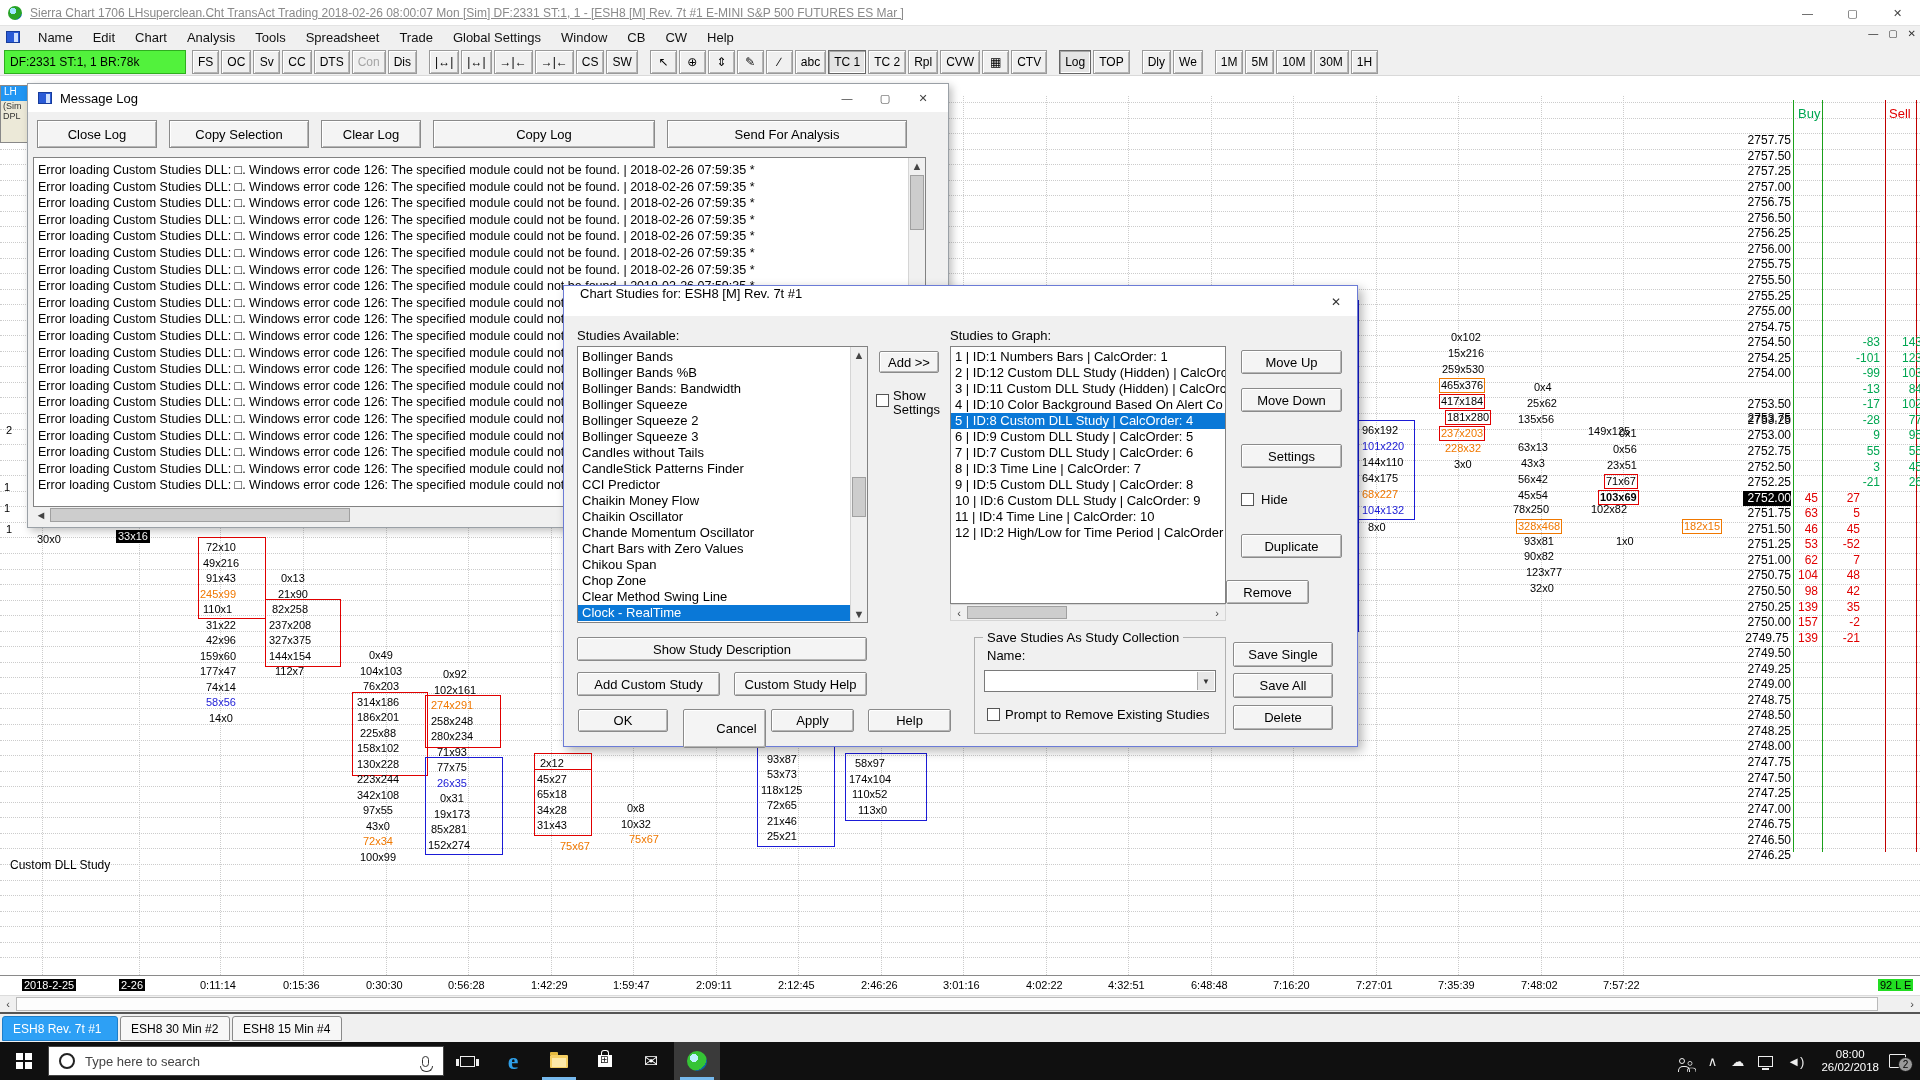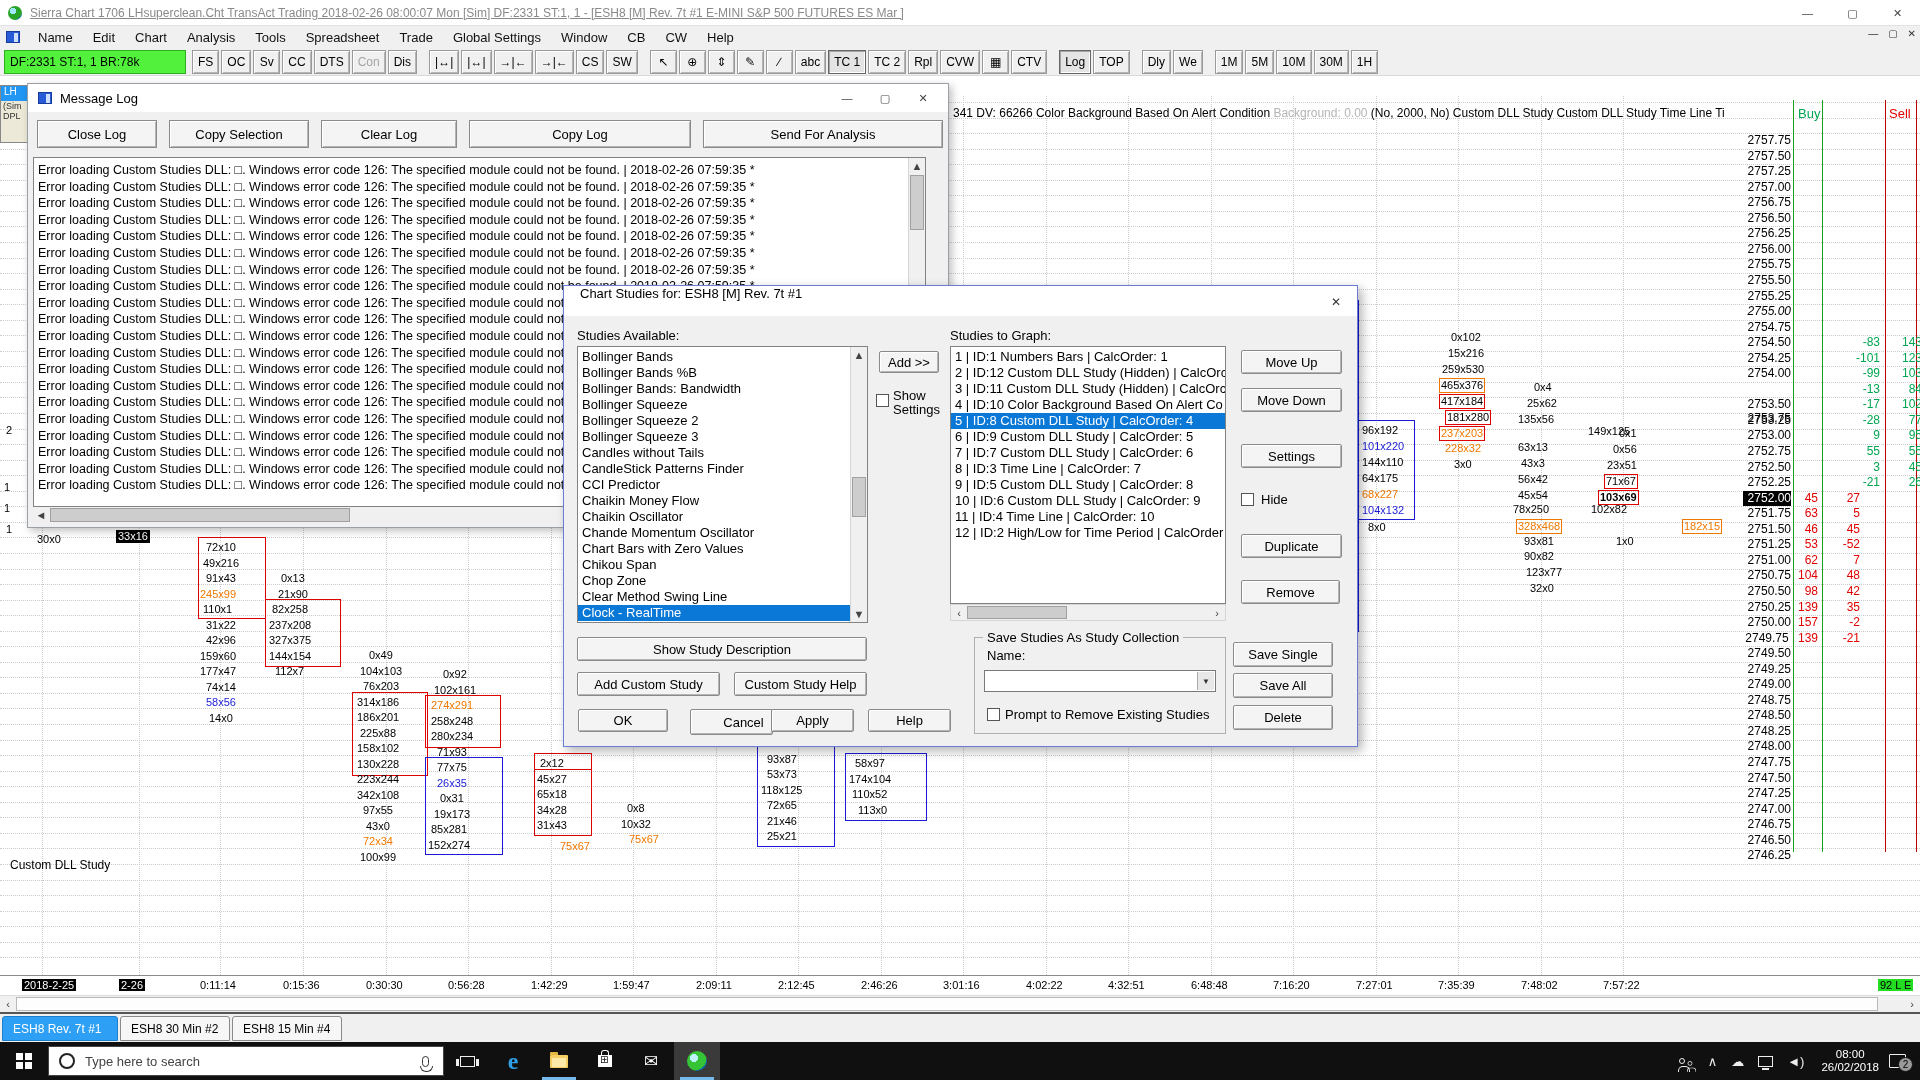--- a/index.html
+++ b/index.html
@@ -300,21 +300,20 @@
         <div class="vgrid" style="left: 963px;"></div>
         <div class="vgrid" style="left: 1046px;"></div>
         <div class="vgrid" style="left: 1128px;"></div>
         <div class="vgrid" style="left: 1211px;"></div>
         <div class="vgrid" style="left: 1293px;"></div>
         <div class="vgrid" style="left: 1376px;"></div>
         <div class="vgrid" style="left: 1458px;"></div>
         <div class="vgrid" style="left: 1541px;"></div>
         <div class="vgrid" style="left: 1623px;"></div>
       </div>
-    <div id="chart-header"><span>341 DV: 66266  Color Background Based On Alert Condition  </span><span class="muted">Background: 0.00</span><span>  (No, 2000, No)  Custom DLL Study  Custom DLL Study  Time Line  Ti</span></div>
     <div id="footprint">
         <div class="fp-box" style="left: 198px; top: 461px; width: 68px; height: 82px; border-color: rgb(224, 0, 0);"></div>
         <div class="fp-box" style="left: 265px; top: 523px; width: 76px; height: 68px; border-color: rgb(224, 0, 0);"></div>
         <div class="fp-box" style="left: 352px; top: 616px; width: 76px; height: 84px; border-color: rgb(224, 0, 0);"></div>
         <div class="fp-box" style="left: 425px; top: 619px; width: 76px; height: 53px; border-color: rgb(224, 0, 0);"></div>
         <div class="fp-box" style="left: 425px; top: 681px; width: 78px; height: 98px; border-color: rgb(27, 27, 214);"></div>
         <div class="fp-box" style="left: 534px; top: 677px; width: 58px; height: 17px; border-color: rgb(224, 0, 0);"></div>
         <div class="fp-box" style="left: 534px; top: 693px; width: 58px; height: 67px; border-color: rgb(224, 0, 0);"></div>
         <div class="fp-box" style="left: 757px; top: 657px; width: 78px; height: 114px; border-color: rgb(27, 27, 214);"></div>
         <div class="fp-box" style="left: 845px; top: 677px; width: 82px; height: 68px; border-color: rgb(27, 27, 214);"></div>
@@ -543,21 +542,21 @@
       <span>Message Log</span>
       <div class="win-controls" style="position:absolute; right:6px; top:2px;">
         <div class="win-ctl">—</div>
         <div class="win-ctl">▢</div>
         <div class="win-ctl">✕</div>
       </div>
     </div>
     <div id="msglog-buttons">
         <div class="ml-btn" style="width: 120px;">Close Log</div>
         <div class="ml-btn" style="width: 140px;">Copy Selection</div>
-        <div class="ml-btn" style="width: 136px;">Clear Log</div>
+        <div class="ml-btn" style="width: 100px;">Clear Log</div>
         <div class="ml-btn" style="width: 222px;">Copy Log</div>
         <div class="ml-btn" style="width: 240px;">Send For Analysis</div>
       </div>
     <div id="msglog-list">
       <div id="msglog-lines">
           <div class="ml-line">Error loading Custom Studies DLL: □. Windows error code 126: The specified module could not be found. | 2018-02-26  07:59:35 *</div>
           <div class="ml-line">Error loading Custom Studies DLL: □. Windows error code 126: The specified module could not be found. | 2018-02-26  07:59:35 *</div>
           <div class="ml-line">Error loading Custom Studies DLL: □. Windows error code 126: The specified module could not be found. | 2018-02-26  07:59:35 *</div>
           <div class="ml-line">Error loading Custom Studies DLL: □. Windows error code 126: The specified module could not be found. | 2018-02-26  07:59:35 *</div>
           <div class="ml-line">Error loading Custom Studies DLL: □. Windows error code 126: The specified module could not be found. | 2018-02-26  07:59:35 *</div>
@@ -650,41 +649,41 @@
       <div class="scroll-arrow" style="right:0;">›</div>
       <div class="vthumb" style="left:16px; top:1px; width:100px; height:13px; position:absolute;"></div>
     </div>
 
     <div class="dlg-btn" style="left:677px; top:64px; width:101px; height:24px;">Move Up</div>
     <div class="dlg-btn" style="left:677px; top:102px; width:101px; height:24px;">Move Down</div>
     <div class="dlg-btn" style="left:677px; top:158px; width:101px; height:24px;">Settings</div>
     <div class="chk" style="left:677px; top:207px;"></div>
     <div class="chk-label" style="left:697px; top:206px;">Hide</div>
     <div class="dlg-btn" style="left:677px; top:248px; width:101px; height:24px;">Duplicate</div>
-    <div class="dlg-btn" style="left:677px; top:294px; width:99px; height:24px;">Remove</div>
+    <div class="dlg-btn" style="left:662px; top:294px; width:83px; height:24px;">Remove</div>
 
     <div class="groupbox" style="left:410px; top:351px; width:252px; height:97px;">
       <div class="groupbox-legend">Save Studies As Study Collection</div>
       <div class="dlg-label" style="left:12px; top:10px;">Name:</div>
       <div class="combo" style="left:9px; top:32px; width:232px; height:22px;">
         <span style="font-size:13px; padding-left:4px;"></span>
         <div class="combo-arrow">▼</div>
       </div>
       <div class="chk" style="left:12px; top:70px;"></div>
       <div class="chk-label" style="left:30px; top:69px;">Prompt to Remove Existing Studies</div>
     </div>
     <div class="dlg-btn" style="left:669px; top:356px; width:100px; height:25px;">Save Single</div>
     <div class="dlg-btn" style="left:669px; top:387px; width:100px; height:25px;">Save All</div>
     <div class="dlg-btn" style="left:669px; top:419px; width:100px; height:25px;">Delete</div>
 
     <div class="dlg-btn" style="left:13px; top:351px; width:290px; height:24px;">Show Study Description</div>
     <div class="dlg-btn" style="left:13px; top:386px; width:143px; height:24px;">Add Custom Study</div>
     <div class="dlg-btn" style="left:170px; top:386px; width:133px; height:24px;">Custom Study Help</div>
     <div class="dlg-btn" style="left:14px; top:423px; width:90px; height:23px;">OK</div>
-    <div class="dlg-btn" style="left:126px; top:423px; width:83px; height:26px;padding-left:24px;">Cancel</div>
+    <div class="dlg-btn" style="left:119px; top:423px; width:83px; height:39px;padding-left:24px;">Cancel</div>
     <div class="dlg-btn" style="left:207px; top:423px; width:83px; height:23px;">Apply</div>
     <div class="dlg-btn" style="left:304px; top:423px; width:83px; height:23px;">Help</div>
   </div>
 
   <div id="time-axis">
       <span class="time-label hl" style="left: 22px;">2018-2-25</span>
       <span class="time-label hl" style="left: 119px;">2-26</span>
       <span class="time-label" style="left: 200px;">0:11:14</span>
       <span class="time-label" style="left: 283px;">0:15:36</span>
       <span class="time-label" style="left: 366px;">0:30:30</span>

